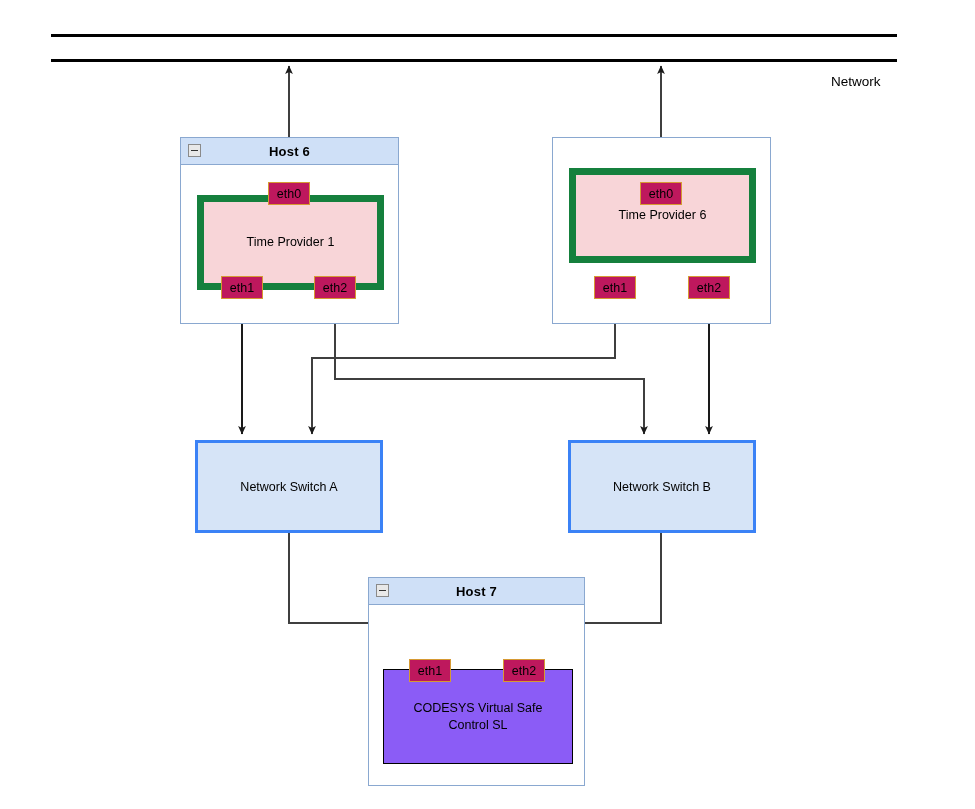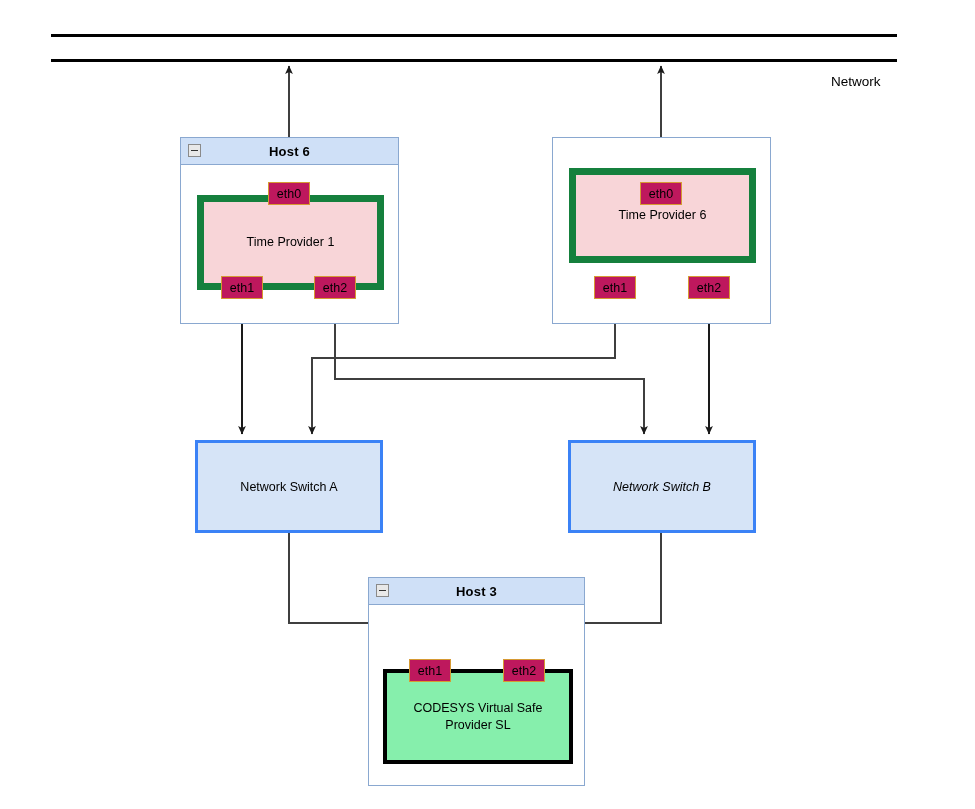--- a/index.html
+++ b/index.html
@@ -84,22 +84,22 @@
     text-align: center;
     font-size: 12.5px;
     color: #000000;
     line-height: 1.35;
   }
   .inner-box.pink {
     background: #f8d5d8;
     border: 7px solid #15803d;
   }
   .inner-box.yellow {
-    background: #86efac;
-    border: 4px solid #000000;
+    background: #8b5cf6;
+    border: 1px solid #000000;
   }
   
   .switch-box {
     position: absolute;
     box-sizing: border-box;
     background: #d6e4f7;
     border: 3px solid #3b82f6;
     display: flex;
     align-items: center;
     justify-content: center;
@@ -200,34 +200,34 @@
     <span>eth1</span>
   </div>
   <div class="port" style="left:688px; top:276px; width:42px;">
     <span>eth2</span>
   </div>
 
   <div class="switch-box" style="left:195px; top:440px; width:188px; height:93px;">
     <span>Network Switch A</span>
   </div>
 
-  <div class="switch-box" style="left:568px; top:440px; width:188px; height:93px;font-style:italic;">
+  <div class="switch-box" style="left:568px; top:440px; width:188px; height:93px;">
     <span>Network Switch B</span>
   </div>
 
   <div class="host" style="left:368px; top:577px; width:217px; height:209px;">
     <div class="host-header">
       <span class="collapse-icon"></span>
-      <span class="host-title">Host 3</span>
+      <span class="host-title">Host 7</span>
     </div>
     <div class="host-body">
       <div class="inner-box yellow" style="left:14px; top:64px; width:190px; height:95px;">
         <span>
           <span>CODESYS Virtual Safe</span><br>
-          <span>Provider SL</span>
+          <span>Control SL</span>
         </span>
       </div>
     </div>
   </div>
 
   <div class="port" style="left:409px; top:659px; width:42px;">
     <span>eth1</span>
   </div>
   <div class="port" style="left:503px; top:659px; width:42px;">
     <span>eth2</span>

